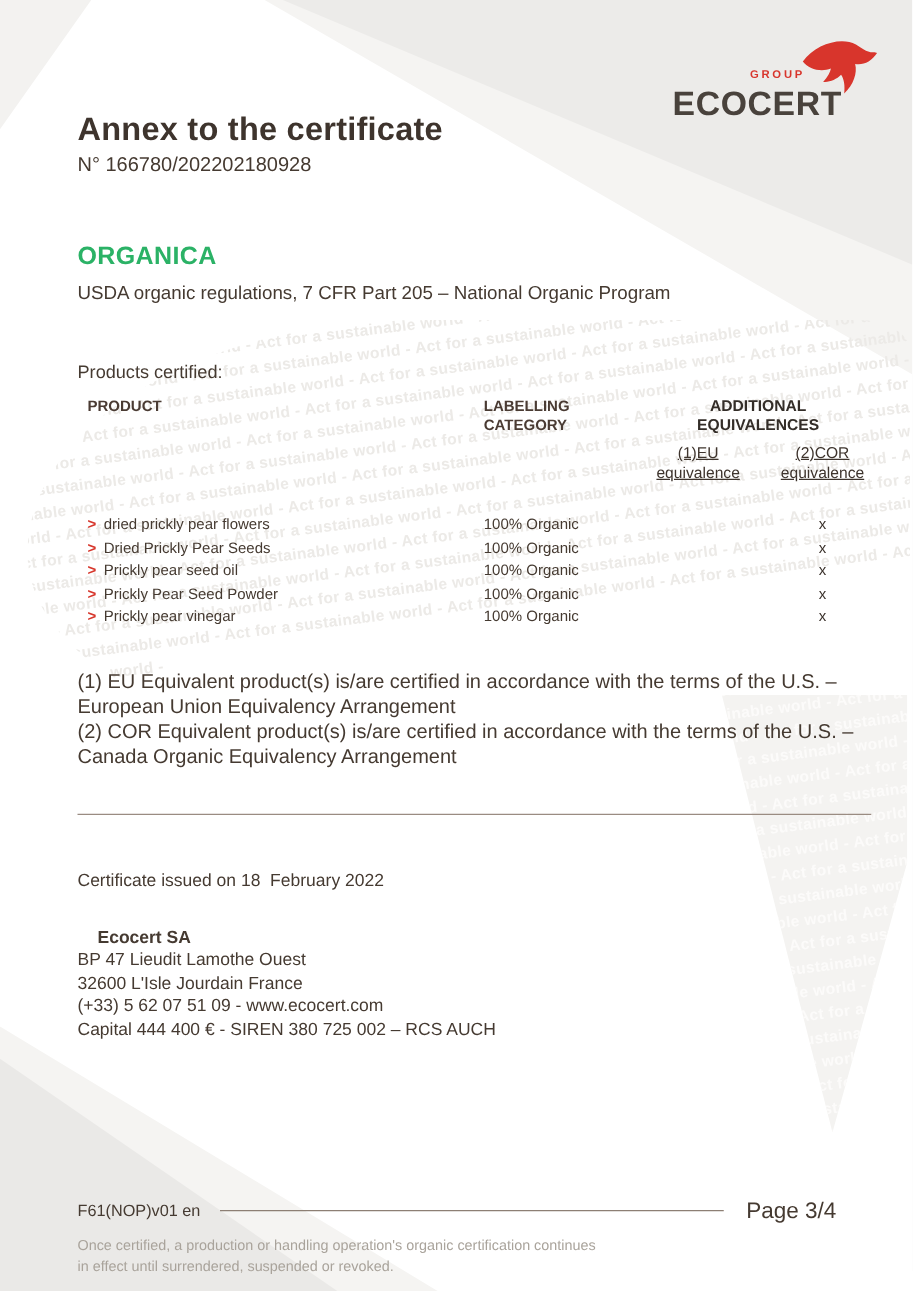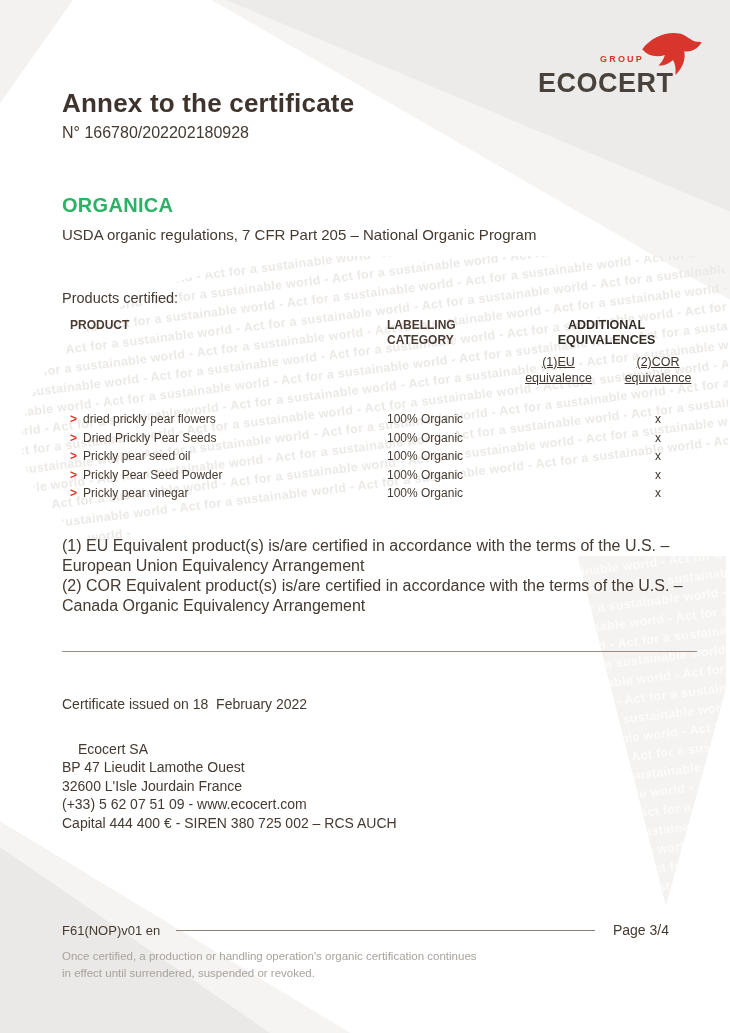--- a/index.html
+++ b/index.html
@@ -50,27 +50,27 @@
   .rows{margin-top:24px;}
   .row{display:grid;grid-template-columns:317px 120px 103px 96px;line-height:18.6px;font-size:12px;}
   .cell-product{color:#453a31;}
   .bullet{color:#d7382d;font-weight:700;margin-right:6px;}
   .cell-center{text-align:center;color:#3b322c;}
   
   .footnotes{margin-top:33px;max-width:655px;font-size:16px;line-height:20px;}
   .divider{margin-top:35px;border:0;border-top:1px solid #9a8c82;height:0;}
   .issued{margin-top:44px;font-size:14px;white-space:pre-wrap;}
   .company{margin-top:28px;font-size:14px;line-height:18.5px;}
-  .company-name{font-weight:400;padding-left:16px;}
-  
-  .footer{position:absolute;z-index:1;left:62px;right:33px;top:922px;}
+  .company-name{font-weight:700;padding-left:16px;}
+  
+  .footer{position:absolute;z-index:1;left:62px;right:33px;top:958px;}
   .footer-row{display:flex;align-items:center;}
   .doc-ref{font-size:13px;color:#453a31;white-space:nowrap;}
   .footer-rule{flex:1;height:1px;background:#8d7f74;margin:0 18px 0 16px;}
-  .page-num{font-size:14px;color:#453a31;white-space:nowrap;margin-right:28px;}
+  .page-num{font-size:18px;color:#453a31;white-space:nowrap;margin-right:28px;}
   .footer-notice{margin-top:10px;font-size:11.5px;line-height:17px;color:#a9a39b;}
 </style>
 </head>
 <body>
 
 <div class="page">
 
   <div class="bg">
     <div class="wedge wedge-tr-light"></div>
     <div class="wedge wedge-tr-dark"></div>

